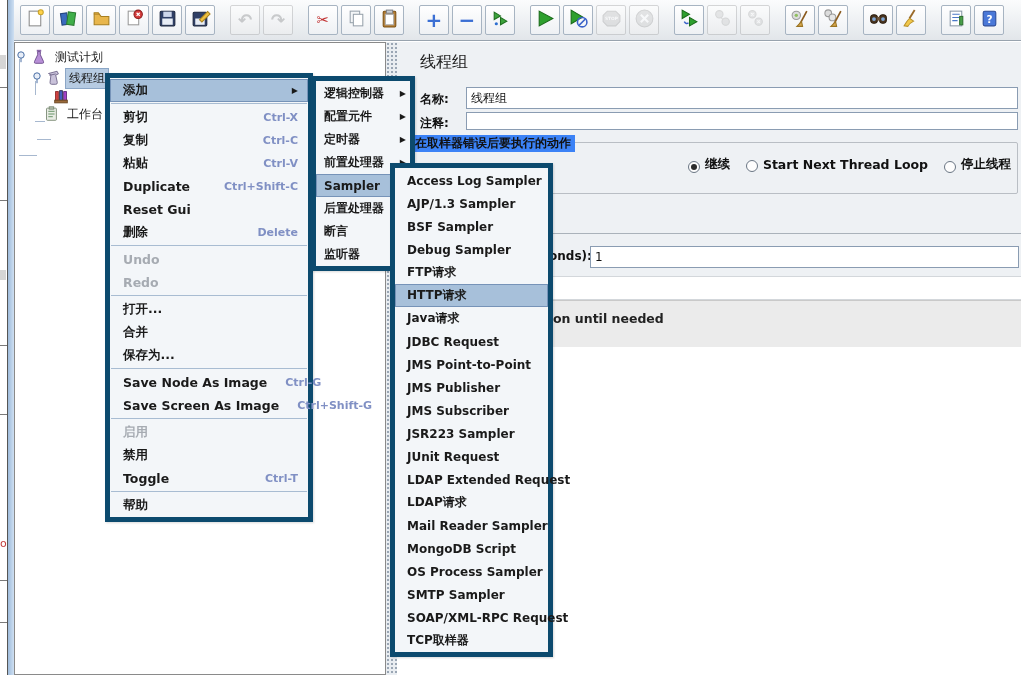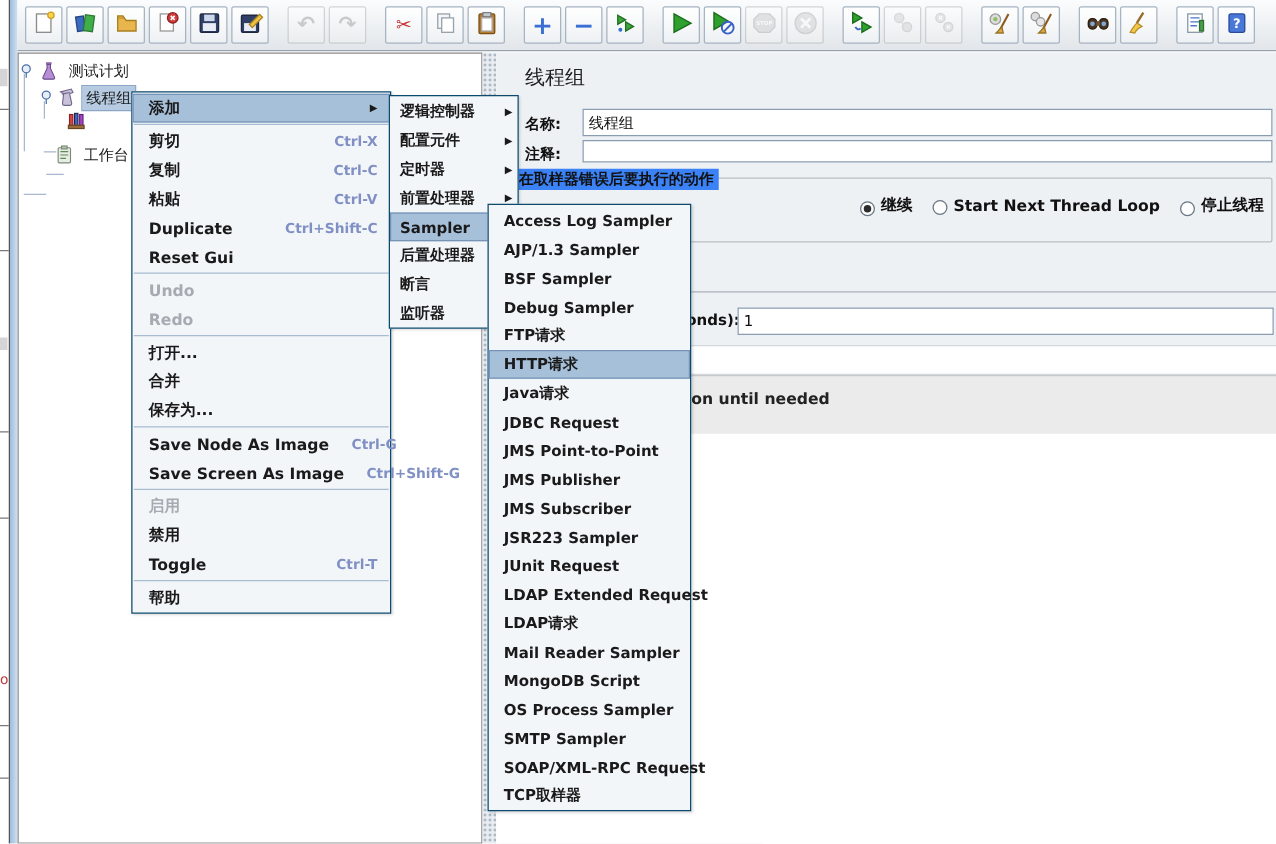--- a/index.html
+++ b/index.html
@@ -57,21 +57,21 @@
         display:inline-block;position:relative;box-sizing:border-box;}
   .rdot.on::after{content:"";position:absolute;left:2px;top:2px;width:6px;height:6px;border-radius:50%;background:#2b2b2b;}
   #hline1{position:absolute;left:0;top:191px;width:624px;height:1px;background:#aab2ba;}
   #ramp-frag{position:absolute;left:152px;top:207px;font-weight:bold;font-size:12px;}
   #ramp-field{left:193px;top:204px;width:429px;height:22px;}
   #white-band{position:absolute;left:0;top:234px;width:624px;height:22px;background:#fff;border-top:1px solid #d3d7db;border-bottom:1px solid #d3d7db;}
   #gray-band{position:absolute;left:0;top:258px;width:624px;height:47px;background:#ebebeb;border-top:1px solid #c9c9c9;}
   #delay-frag{position:absolute;left:156px;top:10px;font-weight:bold;font-size:12.5px;color:#222;}
   #white-rest{position:absolute;left:0;top:305px;width:624px;height:328px;background:#fff;}
   
-  .menu{position:absolute;background:#f3f6f9;border:1px solid #0c4a6e;box-sizing:border-box;
+  .menu{position:absolute;background:#f3f6f9;border:5px solid #0c4a6e;box-sizing:border-box;
         padding-top:1px;box-shadow:1px 1px 2px rgba(0,0,0,.15);}
   .mi{height:23px;display:flex;align-items:center;padding:0 10px 0 13px;font-weight:bold;
       font-size:12.5px;color:#1a1a1a;white-space:nowrap;box-sizing:border-box;}
   .mi .lbl{flex:1;}
   .mi .sc{font-size:11px;color:#8090c4;margin-left:18px;}
   .mi .arr{font-size:8px;margin-left:8px;}
   .mi.hl{background:#a7c0da;outline:1px solid #7693b8;outline-offset:-1px;}
   .mi.disabled{color:#a6abb2;}
   .msep{height:1px;background:#a8bcd2;margin:1px 1px 2px 1px;}
   #ctx-menu{left:105px;top:73px;width:208px;z-index:20;}
@@ -312,21 +312,21 @@
         <span class="tlabel sel">线程组</span>
       </div>
       <div class="tree-row" style="left: 36px; top: 45px;">
         <span class="ticon"><svg viewBox="0 0 20 20">
             <rect x="4" y="4" width="3" height="10" fill="#d44444" stroke="#822"></rect>
             <rect x="8.5" y="3" width="3" height="11" fill="#4466cc" stroke="#224"></rect>
             <rect x="13" y="4" width="3" height="10" fill="#aa44cc" stroke="#527"></rect>
             <rect x="3" y="13.5" width="14" height="3" fill="#9a6a3a" stroke="#6a4520"></rect>
           </svg></span>
       </div>
-      <div class="tree-row" style="left: 26px; top: 72px;">
+      <div class="tree-row" style="left: 26px; top: 62px;">
         <span class="ticon"><svg viewBox="0 0 20 20">
             <rect x="5" y="3.5" width="11" height="13.5" rx="1" fill="#e8ece4" stroke="#7a8a74"></rect>
             <rect x="8" y="2" width="5" height="2.6" fill="#b8c0b0" stroke="#7a8a74"></rect>
             <path d="M7 7 h7 M7 10 h7 M7 13 h5" stroke="#5a8a5a"></path>
           </svg></span>
         <span class="tlabel">工作台</span>
       </div>
     </div>
 
   <div id="divider"></div>
@@ -382,20 +382,24 @@
         <span class="lbl">粘贴</span>
         <span class="sc">Ctrl-V</span>
       </div>
       <div class="mi">
         <span class="lbl">Duplicate</span>
         <span class="sc">Ctrl+Shift-C</span>
       </div>
       <div class="mi">
         <span class="lbl">Reset Gui</span>
       </div>
+      <div class="mi">
+        <span class="lbl">删除</span>
+        <span class="sc">Delete</span>
+      </div>
       <div class="msep"></div>
       <div class="mi disabled">
         <span class="lbl">Undo</span>
       </div>
       <div class="mi disabled">
         <span class="lbl">Redo</span>
       </div>
       <div class="msep"></div>
       <div class="mi">
         <span class="lbl">打开...</span>

